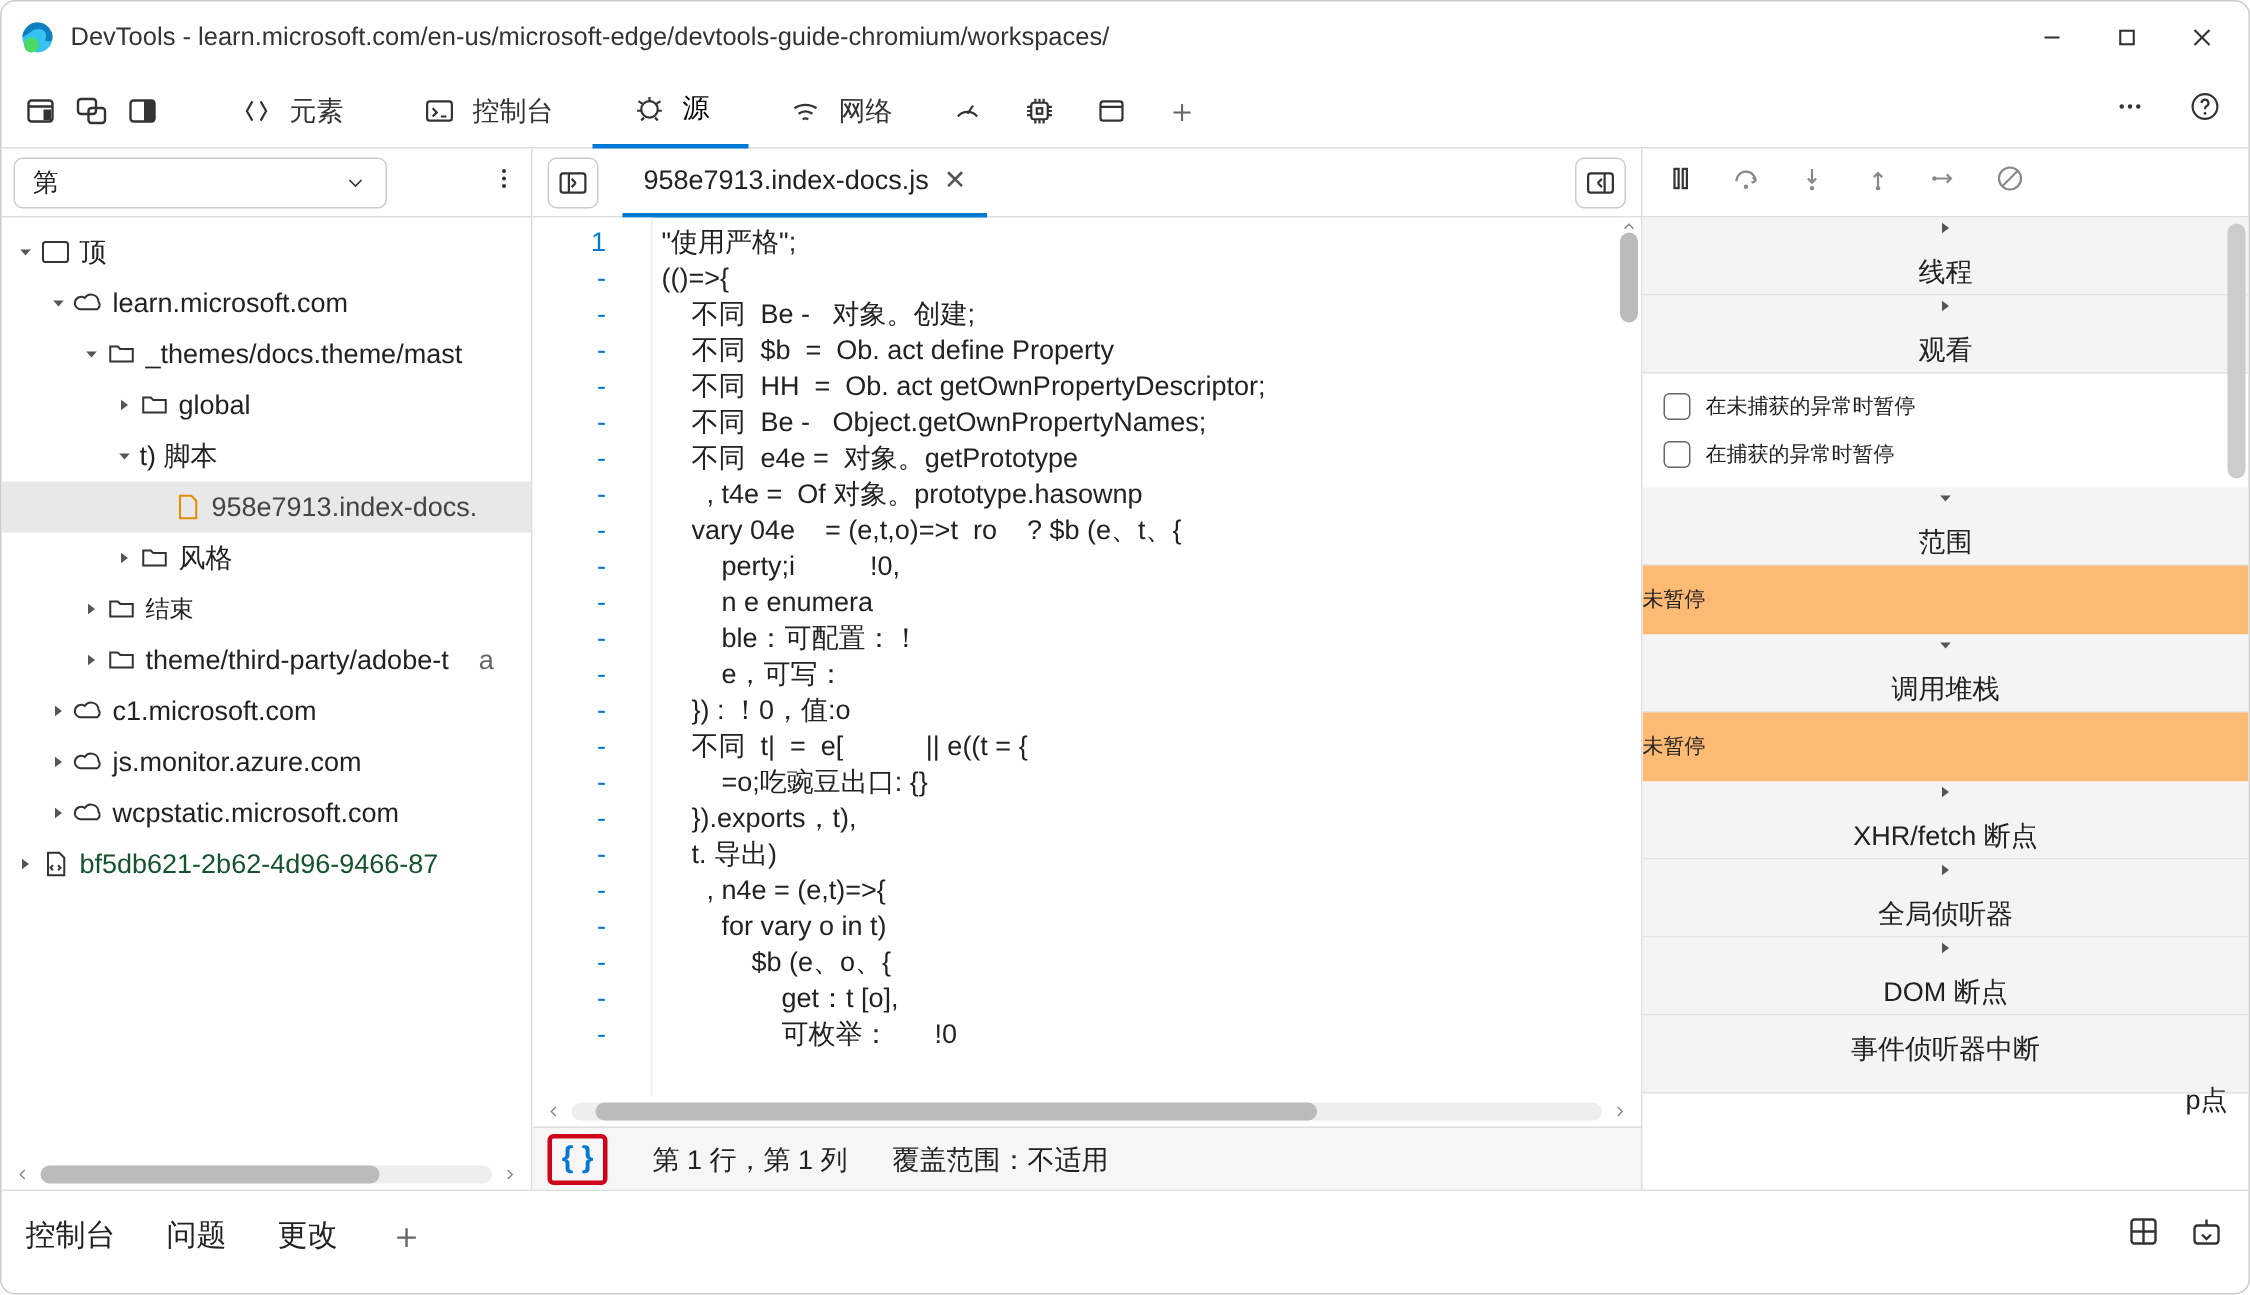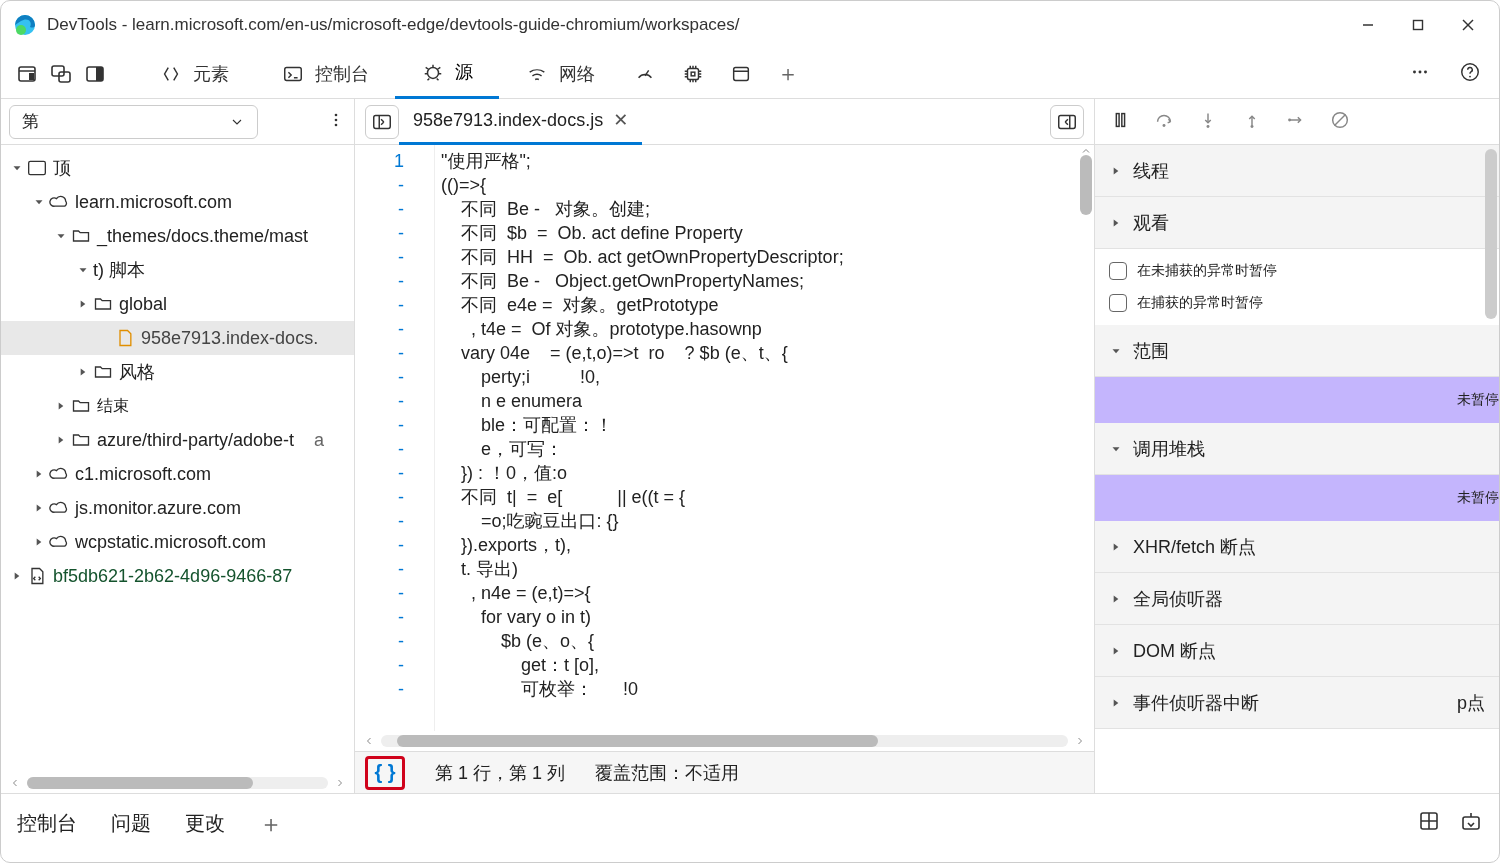--- a/index.html
+++ b/index.html
@@ -39,46 +39,46 @@
 .tree-row .label { color:#222; }
 .tree-row.file .label { color:#444; }
 .indent-0 { padding-left:8px; } .indent-1 { padding-left:30px; } .indent-2 { padding-left:52px; }
 .indent-3 { padding-left:74px; } .indent-4 { padding-left:96px; }
 .nav-scroll { height:20px; display:flex; align-items:center; padding:0 8px; }
 .nav-scroll .track { flex:1; height:12px; background:#eee; border-radius:6px; margin:0 6px; position:relative; }
 .nav-scroll .thumb { position:absolute; left:0; width:75%; height:12px; background:#bbb; border-radius:6px; }
 
 
 .editor { border-right:1px solid #ddd; display:flex; flex-direction:column; overflow:hidden; }
-.ed-head { height:46px; border-bottom:1px solid #ddd; display:flex; align-items:center; padding:0 10px; gap:0; }
+.ed-head { height:46px; border-bottom:1px solid #ddd; display:flex; align-items:center; padding:0 10px; gap:16px; }
 .toggle-pane { width:34px; height:34px; border:1px solid #ccc; border-radius:6px; display:flex; align-items:center; justify-content:center; }
 .filetab { height:46px; display:flex; align-items:center; gap:10px; padding:0 14px; border-bottom:3px solid #0078d4; font-size:18px; }
 .filetab .close { font-size:18px; color:#555; }
 .ed-body { flex:1; display:flex; overflow:hidden; font-family:Consolas,Menlo,monospace; font-size:18px; line-height:24px; position:relative; }
 .gutter { width:80px; text-align:right; padding:4px 30px 4px 0; color:#0078d4; background:#fff; border-right:1px solid #eee; }
 .gutter div { height:24px; }
 .codearea { flex:1; padding:4px 4px 4px 6px; overflow:hidden; white-space:pre; color:#222; position:relative;}
 .codearea .line { height:24px; }
 .vscroll { width:16px; background:#fff; position:relative; }
 .vscroll .thumb{ position:absolute; top:10px; left:2px; width:12px; height:60px; background:#bbb; border-radius:6px; }
 .hscroll-row { height:20px; display:flex; align-items:center; padding:0 8px; background:#fff; }
 .hscroll-row .track{ flex:1; height:12px; background:#eee; border-radius:6px; margin:0 6px; position:relative; }
 .hscroll-row .thumb{ position:absolute; left:16px; width:70%; height:12px; background:#bbb; border-radius:6px; }
 .ed-status { height:42px; border-top:1px solid #ddd; display:flex; align-items:center; gap:30px; padding:0 10px; background:#f6f6f6; font-size:18px; }
 .pretty-box { width:40px; height:34px; border:3px solid #d0021b; border-radius:4px; display:flex; align-items:center; justify-content:center; color:#0078d4; font-family:Consolas,monospace; font-size:20px; font-weight:600;}
 
 
 .dbg { display:flex; flex-direction:column; overflow:hidden; }
 .dbg-toolbar { height:46px; border-bottom:1px solid #ddd; display:flex; align-items:center; gap:22px; padding:0 14px; color:#888; }
 .dbg-body { flex:1; overflow:auto; position:relative; }
-.sect-head { height:52px; background:#f4f4f4; border-bottom:1px solid #e2e2e2; display:flex; align-items:center; padding:0 14px; font-size:18px; gap:10px; }
+.sect-head { height:52px; background:#f4f4f4; border-bottom:1px solid #e2e2e2; display:flex; align-items:center; padding:0 14px; font-size:18px; gap:10px;flex-direction:column; }
 .sect-body { padding:6px 14px; font-size:14px; }
 .sect-body .row { display:flex; align-items:center; gap:10px; height:32px; }
 .chk { width:18px; height:18px; border:1.6px solid #666; border-radius:4px; }
-.sect-body.center { text-align:right; padding:14px 0; background:#c4b5fd; }
+.sect-body.center { text-align:left; padding:14px 0; background:#fdba74; }
 .caret-ico { width:14px; height:14px; }
 .dbg-vscroll { position:absolute; right:2px; top:0; width:12px; height:100%; }
 .dbg-vscroll .thumb{ position:absolute; top:4px; width:12px; height:170px; background:#ccc; border-radius:6px; }
 
 
 .drawer { height:60px; border-top:1px solid #ddd; display:flex; align-items:center; padding:0 16px; gap:34px; font-size:20px; }
 .drawer .right { margin-left:auto; display:flex; gap:18px; align-items:center; }
 
 
 .stroke { stroke:#333; stroke-width:1.6; fill:none; }
@@ -394,37 +394,37 @@
           <span class="ico">
             <svg viewBox="0 0 24 24" width="20" height="20">
               <use href="#i-folder"></use>
             </svg>
           </span>
           <span class="label">_themes/docs.theme/mast</span>
         </div>
       <div class="tree-row indent-3">
           <span class="caret">
             <svg viewBox="0 0 24 24" width="14" height="14">
+              <use href="#i-caret-r"></use>
+            </svg>
+          </span>
+          <span class="ico">
+            <svg viewBox="0 0 24 24" width="20" height="20">
+              <use href="#i-folder"></use>
+            </svg>
+          </span>
+          <span class="label">global</span>
+        </div>
+      <div class="tree-row indent-3">
+          <span class="caret">
+            <svg viewBox="0 0 24 24" width="14" height="14">
               <use href="#i-caret-d"></use>
             </svg>
           </span>
           <span class="label">t) 脚本</span>
-        </div>
-      <div class="tree-row indent-3">
-          <span class="caret">
-            <svg viewBox="0 0 24 24" width="14" height="14">
-              <use href="#i-caret-r"></use>
-            </svg>
-          </span>
-          <span class="ico">
-            <svg viewBox="0 0 24 24" width="20" height="20">
-              <use href="#i-folder"></use>
-            </svg>
-          </span>
-          <span class="label">global</span>
         </div>
       <div class="tree-row indent-4 selected file">
           <span class="caret"></span>
           <span class="ico">
             <svg viewBox="0 0 24 24" width="20" height="20">
               <path d="M6 3h9l4 4v14H6z" stroke="#e08e00" stroke-width="1.6" fill="none"></path>
             </svg>
           </span>
           <span class="label">958e7913.index-docs.</span>
         </div>
@@ -458,21 +458,21 @@
           <span class="caret">
             <svg viewBox="0 0 24 24" width="14" height="14">
               <use href="#i-caret-r"></use>
             </svg>
           </span>
           <span class="ico">
             <svg viewBox="0 0 24 24" width="20" height="20">
               <use href="#i-folder"></use>
             </svg>
           </span>
-          <span class="label">azure/third-party/adobe-t</span>
+          <span class="label">theme/third-party/adobe-t</span>
           <span style="margin-left:20px;color:#666">a</span>
         </div>
       <div class="tree-row indent-1">
           <span class="caret">
             <svg viewBox="0 0 24 24" width="14" height="14">
               <use href="#i-caret-r"></use>
             </svg>
           </span>
           <span class="ico">
             <svg viewBox="0 0 24 24" width="20" height="20">

